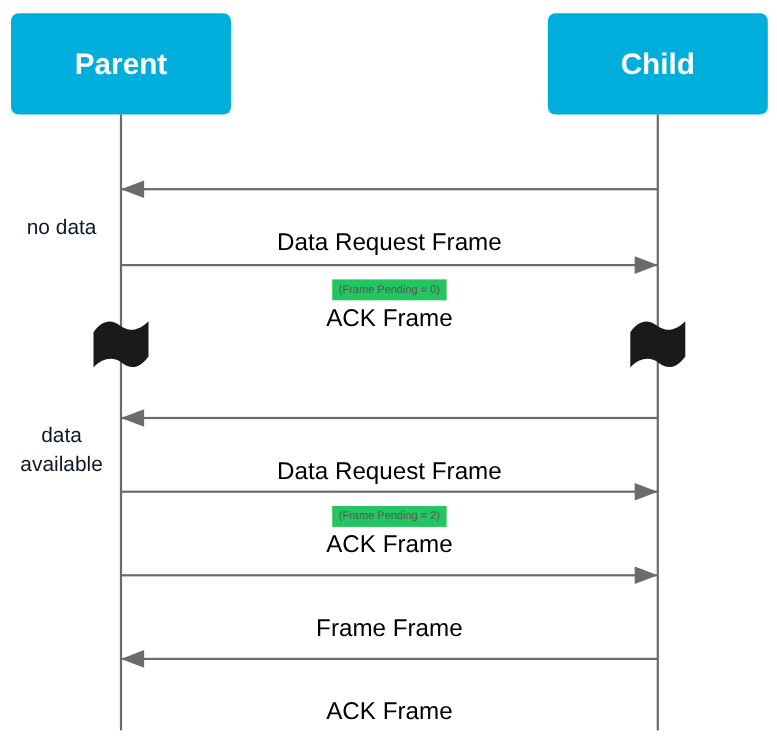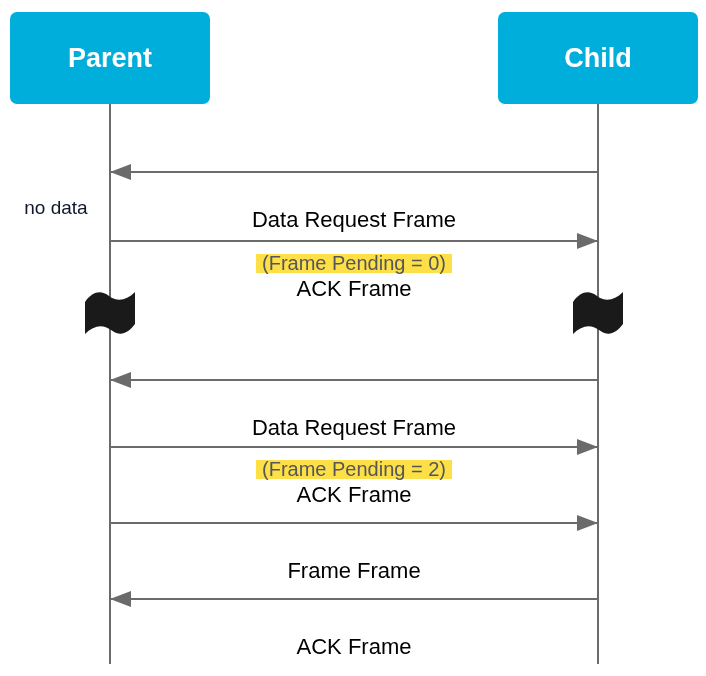--- a/index.html
+++ b/index.html
@@ -49,22 +49,22 @@
     position:absolute;left:50%;top:0;
     transform:translate(-50%,-50%);
     background:#fff;
     padding:0 13px;
     font-size:22px;line-height:32px;
     color:#000000;white-space:nowrap;margin-top:48px;
   }
   .msub{
     position:absolute;left:50%;top:13px;
     transform:translateX(-50%);
-    background:#fde047;
-    font-size:20px;line-height:19px;
+    background:#22c55e;
+    font-size:10px;line-height:19px;
     padding:0 6px;
     color:#55565a;white-space:nowrap;text-align:right;
   }
   .msub:empty{display:none;}
   
   .side-note{
     position:absolute;left:6px;width:100px;
     text-align:center;
     font-size:19px;line-height:26px;
     color:#0f172a;
@@ -116,20 +116,21 @@
     <path d="M1,13 C9,2 17,1 25,7 C33,13 42,12 51,3 L51,35 C43,46 35,47 27,41 C19,35 10,36 1,45 Z" fill="#1a1a1a"></path>
   </svg>
 
   <div class="msg" style="top:380px">
     <div class="mline"></div>
     <div class="arrow left"></div>
     <div class="mlabel">Data Request Frame</div>
 
   </div>
 
+  <div class="side-note" id="note-2">data available</div>
 
   <div class="msg" style="top:447px">
     <div class="mline"></div>
     <div class="arrow right"></div>
     <div class="mlabel">ACK Frame</div>
     <div class="msub">(Frame Pending = 2)</div>
   </div>
 
   <div class="msg" style="top:523px">
     <div class="mline"></div>

